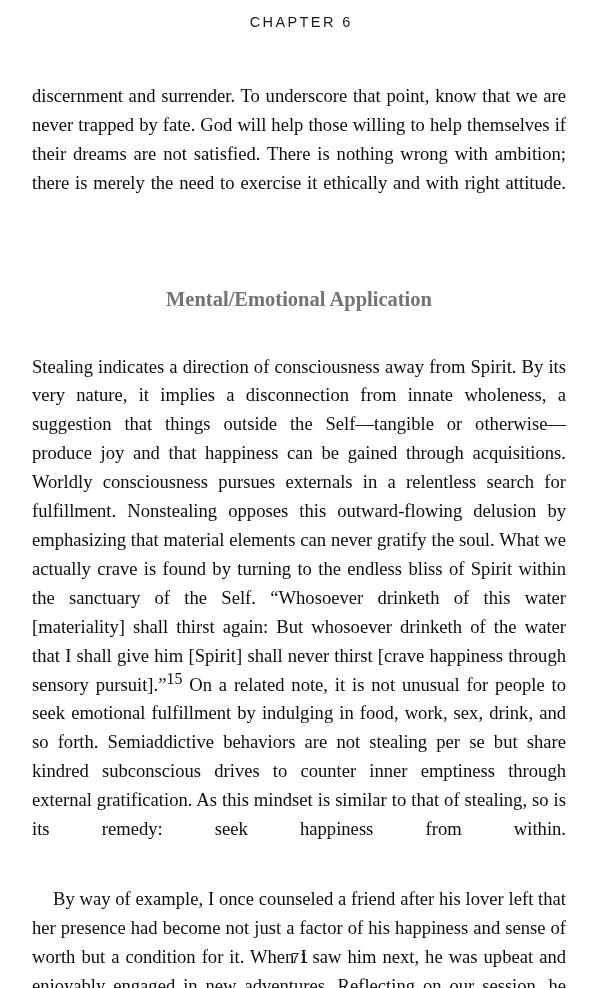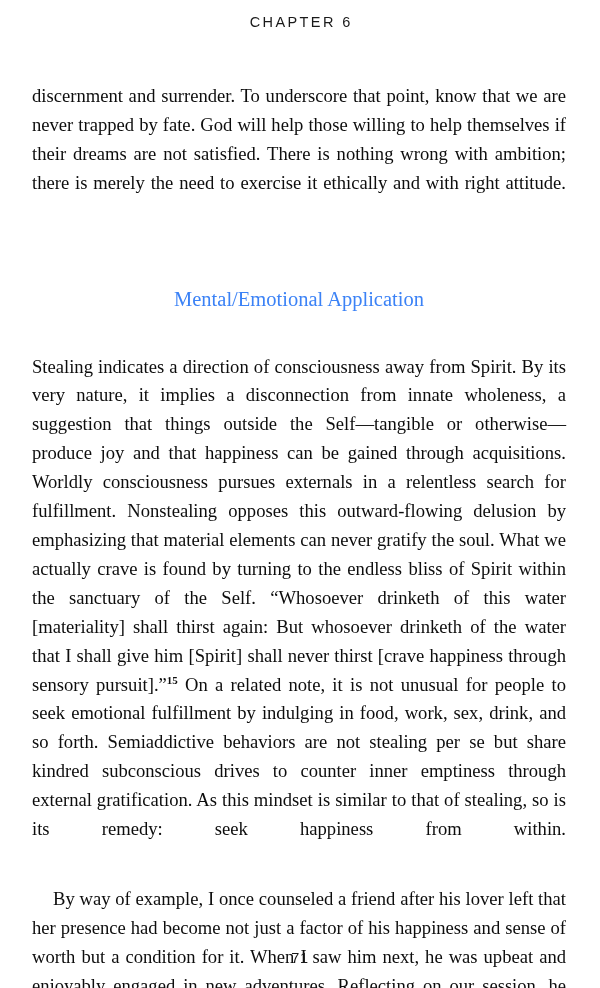--- a/index.html
+++ b/index.html
@@ -68,31 +68,31 @@
     content: "";
     display: inline-block;
     width: 100%;
   }
 
   .section-heading {
     margin: 0;
     padding: 0;
     text-align: center;
     font-size: 20.5px;
-    font-weight: 400;
+    font-weight: 700;
     line-height: 26px;
-    color: #3b82f6;
+    color: #737373;
   }
 
   .gap-before-heading { height: 47px; }
   .gap-after-heading  { height: 29px; }
 
   sup.footnote-ref {
-    font-size: 11px;
-    font-weight: 700;
+    font-size: 16px;
+    font-weight: 400;
     vertical-align: super;
     line-height: 0;
   }
 
   
   .folio {
     position: absolute;
     bottom: 22px;
     left: 0;
     width: 600px;

